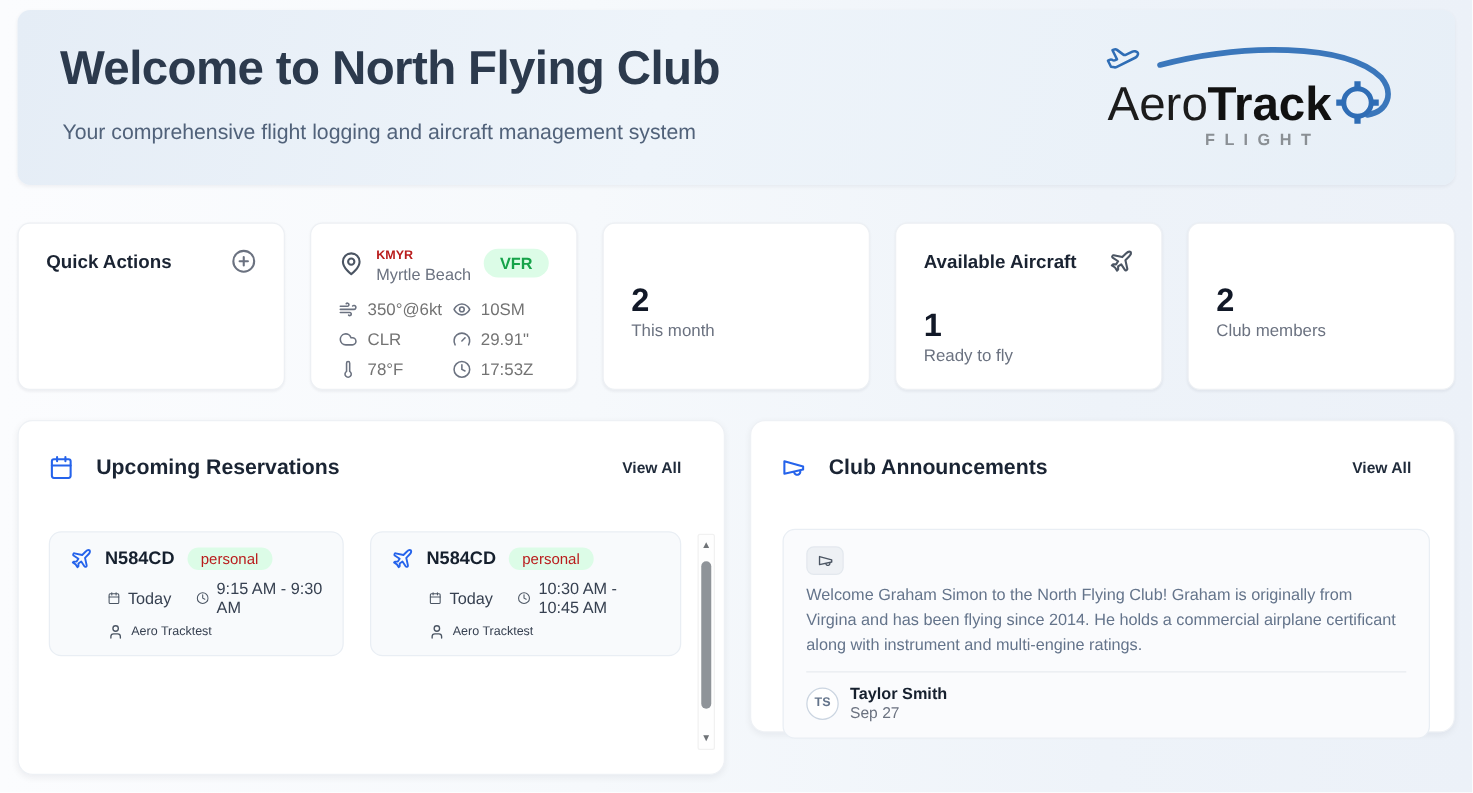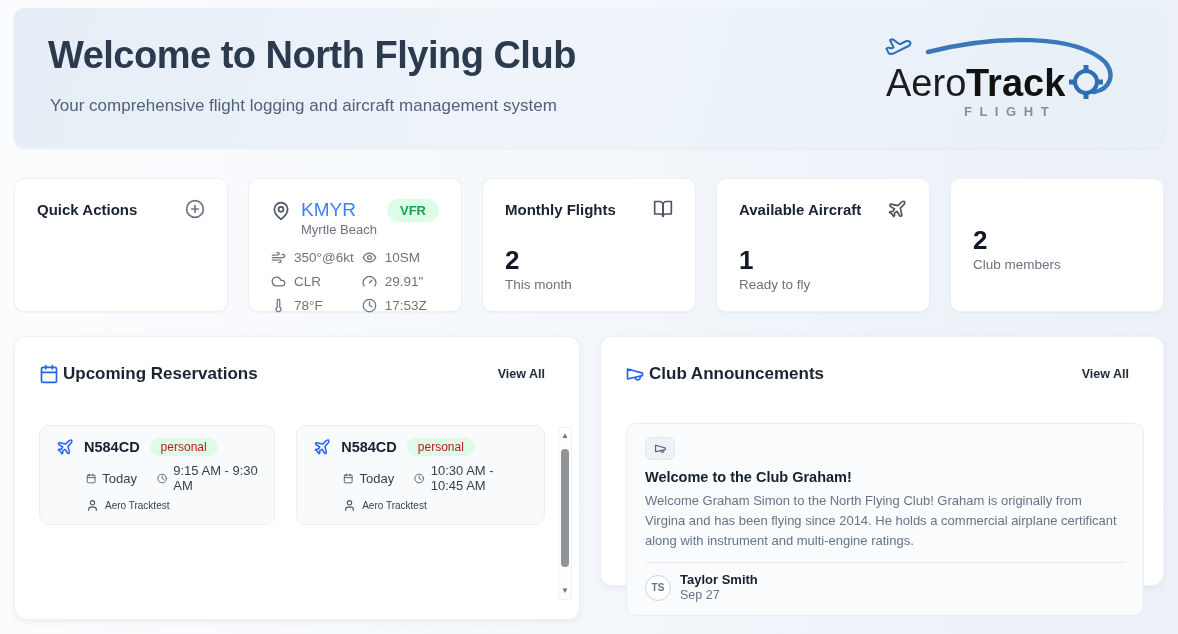--- a/index.html
+++ b/index.html
@@ -59,42 +59,42 @@
     padding:8px 0 8px 12px; cursor:pointer;
     font-size:14px; font-weight:600; color:#16202e;
   }
   .qa-item .icn { color:#2b3442; }
 
   .stat-value { margin-top:28px; font-size:26px; font-weight:bold; color:#111827; line-height:1; }
   .stat-label { margin-top:4px; font-size:13.5px; color:#6b7280; }
 
   
   .wx-head { display:flex; align-items:flex-start; gap:10px; }
-  .wx-station { font-size:19px; font-weight:normal; color:#3b82f6; line-height:1.15; }
+  .wx-station { font-size:10px; font-weight:bold; color:#b91c1c; line-height:1.15; }
   .wx-city { font-size:13px; color:#6b7280; margin-top:1px; }
   .badge-vfr {
     margin-left:auto; background:#dcfce7; color:#16a34a;
     font-size:13px; font-weight:bold; padding:4px 13px; border-radius:999px;
   }
   .wx-grid {
     margin-top:13px; display:grid; grid-template-columns:1fr 1fr;
     row-gap:9px; column-gap:8px;
   }
   .wx-cell { display:flex; align-items:center; gap:8px; font-size:13.5px; color:#737373; }
   .wx-cell .icn { color:#6b7280; flex:none; }
 
   
   .panel {
     position:absolute; background:#fff; border:1px solid #eef1f5; border-radius:12px;
     box-shadow:0 2px 6px rgba(16,24,40,.06);
   }
   .panel-left  { left:14px;  top:336px; width:566px; height:284px; }
   .panel-right { left:600px; top:336px; width:564px; height:250px; }
   .panel-head {
-    display:flex; align-items:center; gap:4px; padding:24px 24px 10px 24px;
+    display:flex; align-items:center; gap:18px; padding:24px 24px 10px 24px;
   }
   .panel-title { font-size:17px; font-weight:bold; color:#1a2433; }
   .view-all {
     margin-left:auto; font-size:12.5px; font-weight:bold; color:#1f2a3a;
     cursor:pointer; padding:6px 10px; border-radius:6px;
   }
 
   
   .res-list {
     position:absolute; left:24px; top:88px; width:506px;
@@ -260,29 +260,20 @@
                 <circle cx="12" cy="12" r="10"></circle>
                 <polyline points="12 6 12 12 16 14"></polyline>
               </svg>
             </span>
           <span>17:53Z</span>
         </div>
       </div>
     </div>
 
     <div class="card">
-      <div class="card-head">
-        <span class="card-title">Monthly Flights</span>
-        <span class="icn i20 gray-ic">
-            <svg viewBox="0 0 24 24" fill="none" stroke="currentColor" stroke-width="2" stroke-linecap="round" stroke-linejoin="round">
-              <path d="M2 3h6a4 4 0 0 1 4 4v14a3 3 0 0 0-3-3H2z"></path>
-              <path d="M22 3h-6a4 4 0 0 0-4 4v14a3 3 0 0 1 3-3h7z"></path>
-            </svg>
-          </span>
-      </div>
       <div class="stat-value">2</div>
       <div class="stat-label">This month</div>
     </div>
 
     <div class="card">
       <div class="card-head">
         <span class="card-title">Available Aircraft</span>
         <span class="icn i20 gray-ic">
             <svg viewBox="0 0 24 24" fill="none" stroke="currentColor" stroke-width="2" stroke-linecap="round" stroke-linejoin="round">
               <path d="M17.8 19.2 16 11l3.5-3.5C21 6 21.5 4 21 3c-1-.5-3 0-4.5 1.5L13 8 4.8 6.2c-.5-.1-.9.1-1.1.5l-.3.5c-.2.5-.1 1 .3 1.3L9 12l-2 3H4l-1 1 3 2 2 3 1-1v-3l3-2 3.5 5.3c.3.4.8.5 1.3.3l.5-.2c.4-.3.6-.7.5-1.2z"></path>
@@ -416,21 +407,20 @@
 
     <div class="ann-card">
       <div class="ann-chip">
         <span class="icn i13 flip-h">
             <svg viewBox="0 0 24 24" fill="none" stroke="currentColor" stroke-width="2" stroke-linecap="round" stroke-linejoin="round">
               <path d="m3 11 18-5v12L3 14v-3z"></path>
               <path d="M11.6 16.8a3 3 0 1 1-5.8-1.6"></path>
             </svg>
           </span>
       </div>
-      <div class="ann-title">Welcome to the Club Graham!</div>
       <div class="ann-body">Welcome Graham Simon to the North Flying Club! Graham is originally from Virgina and has been flying since 2014. He holds a commercial airplane certificant along with instrument and multi-engine ratings.</div>
       <div class="ann-div"></div>
       <div class="ann-footer">
         <div class="avatar">TS</div>
         <div>
           <div class="ann-author">Taylor Smith</div>
           <div class="ann-date">Sep 27</div>
         </div>
       </div>
     </div>

